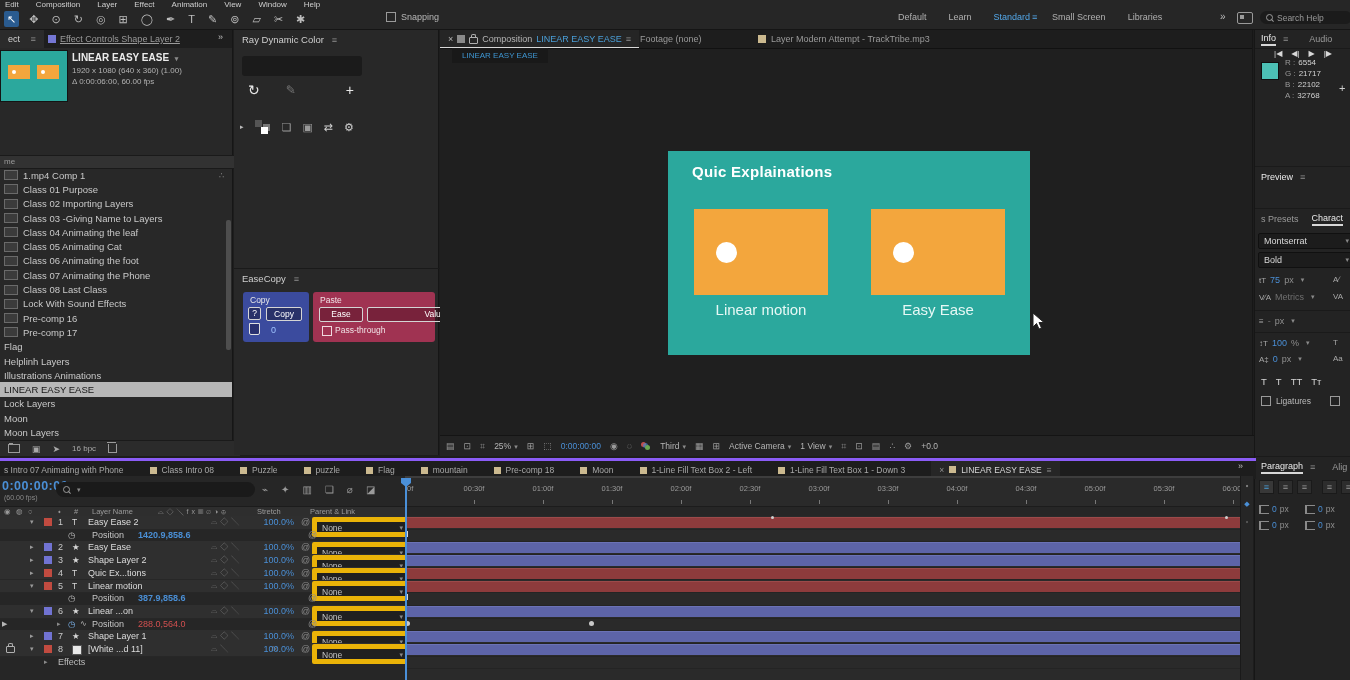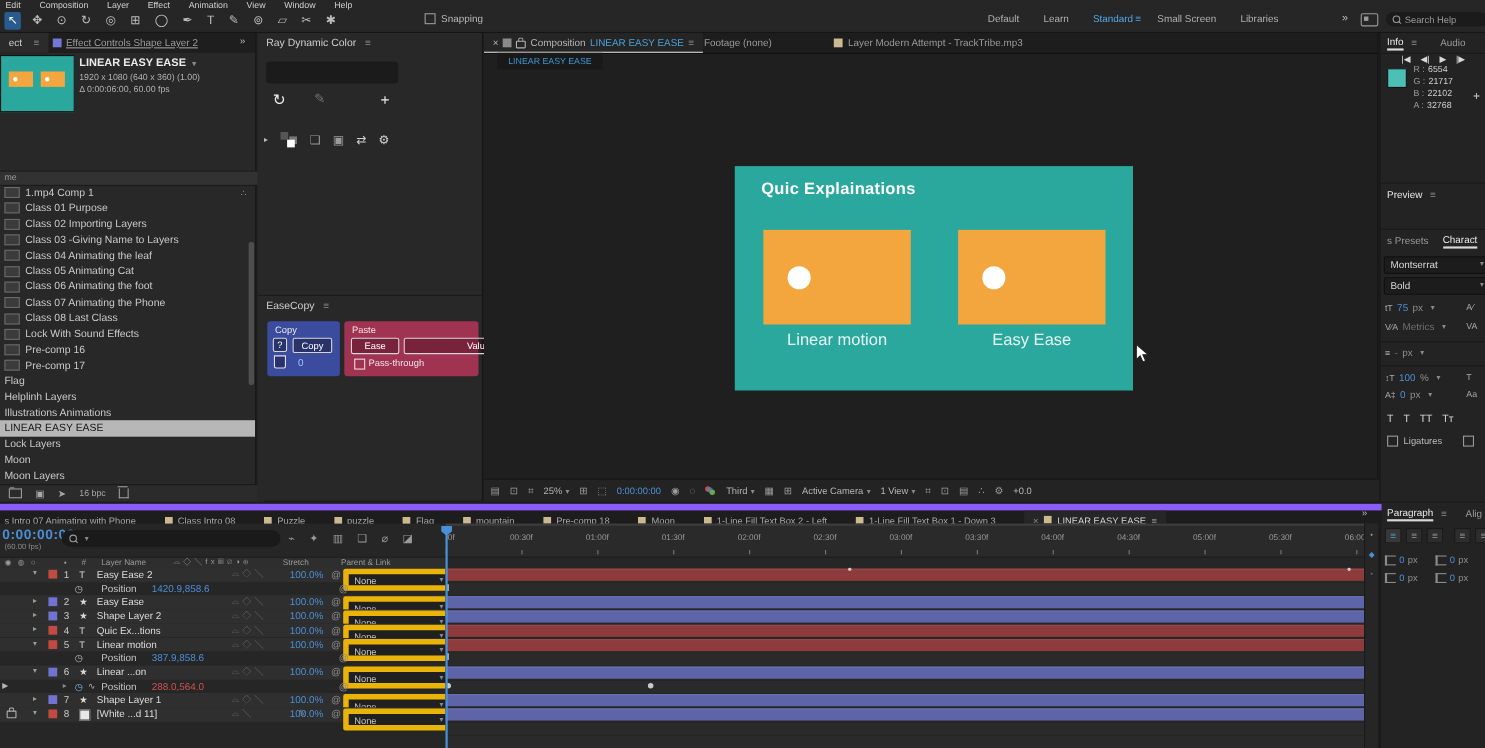--- a/index.html
+++ b/index.html
@@ -135,21 +135,21 @@
   .lig{position:absolute;left:6px;display:flex;gap:5px;align-items:center;font-size:8.5px;color:#bbb;}
   .alrow{position:absolute;left:4px;display:flex;gap:4px;}
   .albtn{width:13px;height:12px;background:#2d2d2d;border:1px solid #1a1a1a;color:#9a9a9a;
          font-size:9px;text-align:center;line-height:12px;}
   .albtn.on{color:#4a9fd8;background:#383838;}
   .pfields{position:absolute;left:4px;width:92px;display:grid;grid-template-columns:46px 46px;row-gap:6px;}
   .pfield{display:flex;align-items:center;gap:3px;font-size:8.5px;}
   .pfic{width:8px;height:7px;border-left:2px solid #8a8a8a;border-top:1px solid #8a8a8a;border-bottom:1px solid #8a8a8a;display:inline-block;}
 
   
-  .tltabs{left:0;top:458px;width:1252px;height:18px;background:#1d1d1d;border-top:6px solid #8b5cf6;
+  .tltabs{left:0;top:458px;width:1252px;height:18px;background:#1d1d1d;border-top:3px solid #8b5cf6;
           display:flex;align-items:center;gap:26px;padding-left:4px;font-size:8.5px;color:#a8a8a8;overflow:hidden;white-space:nowrap;}
   .ttab{display:flex;align-items:center;gap:5px;}
   .ttab .tico{width:7px;height:7px;background:#cbb98f;display:inline-block;}
   .ttab.on{background:#262626;height:17px;padding:0 8px;color:#d5d5d5;border-bottom:1px solid #d8d8d8;}
   .ttab .tclose{color:#8f8f8f;}
   .ttab .tmenu{color:#8f8f8f;}
   .tlmore{left:1238px;top:461px;font-size:9px;color:#bdbdbd;}
   .tlmain{left:0;top:476px;width:1252px;height:204px;background:#262626;}
   .tc-big{left:2px;top:3px;font-size:12.5px;font-weight:bold;color:#4a8fd6;letter-spacing:.5px;}
   .tc-fps{left:4px;top:18px;font-size:7px;color:#8a8a8a;}
@@ -183,21 +183,21 @@
   .psel{left:312px;top:1px;width:84px;height:10px;background:#202020;border:5px solid #eab308;border-radius:2px;
         color:#c5c5c5;font-size:8.5px;line-height:10px;padding-left:5px;}
   .psel .car{position:absolute;right:3px;top:0;}
   .pArrow{left:2px;color:#b5b5b5;font-size:7px;}
   .ptw{left:57px;color:#8a8a8a;font-size:7px;}
   .stopw{left:68px;color:#b8b8b8;font-size:8.5px;}
   .stopw.on{color:#7ab1e8;}
   .gph{left:80px;color:#b8b8b8;font-size:8px;}
   .pname{left:92px;color:#c5c5c5;}
   .pval{left:138px;}
-  .pval.blue{color:#4a8fd6;}
+  .pval.blue{color:#4a8fd6;font-weight:bold;}
   .pval.red{color:#d25050;}
   .whip2{left:308px;color:#8a8a8a;}
   .gtw{left:44px;color:#8a8a8a;font-size:7px;}
   .gname{left:58px;color:#bdbdbd;}
   .glink{left:138px;color:#4a8fd6;}
   #tl-track{left:405px;top:40px;width:835px;height:164px;background:#2a2a2a;overflow:hidden;}
   .trkrow{position:absolute;left:0;width:835px;height:12.7px;border-bottom:1px solid #242424;}
   .bar{position:absolute;left:0;right:0;top:1px;height:10px;}
   .bar.red{background:#8d3b3c;border-top:1px solid #9c4a4a;}
   .bar.blue{background:#5d64a8;border-top:1px solid #6b72b6;}
@@ -871,20 +871,24 @@
           <span class="twirl">▾</span>
           <span class="swatch red"></span>
           <span class="num">8</span>
           <span class="solidic"></span>
           <span class="lname">[White ...d 11]</span>
           <span class="sw">⌓╲<i>fx</i></span>
           <span class="stretch">100.0%</span>
           <span class="whip">@</span>
           <span class="psel">None<span class="car caret">▾</span></span>
         </div>
+        <div class="tlrow group" style="top: 139.7px;">
+          <span class="gtw">▸</span>
+          <span class="gname">Effects</span>
+        </div>
       </div>
     <div class="r" id="tl-track">
         <div class="trkrow" style="top: 0px;">
           <div class="bar red"></div>
           <span class="bardot" style="left: 366px;"></span>
           <span class="bardot" style="left: 820px;"></span>
         </div>
         <div class="trkrow" style="top: 12.7px;">
           <span class="ibeam">I</span>
         </div>

